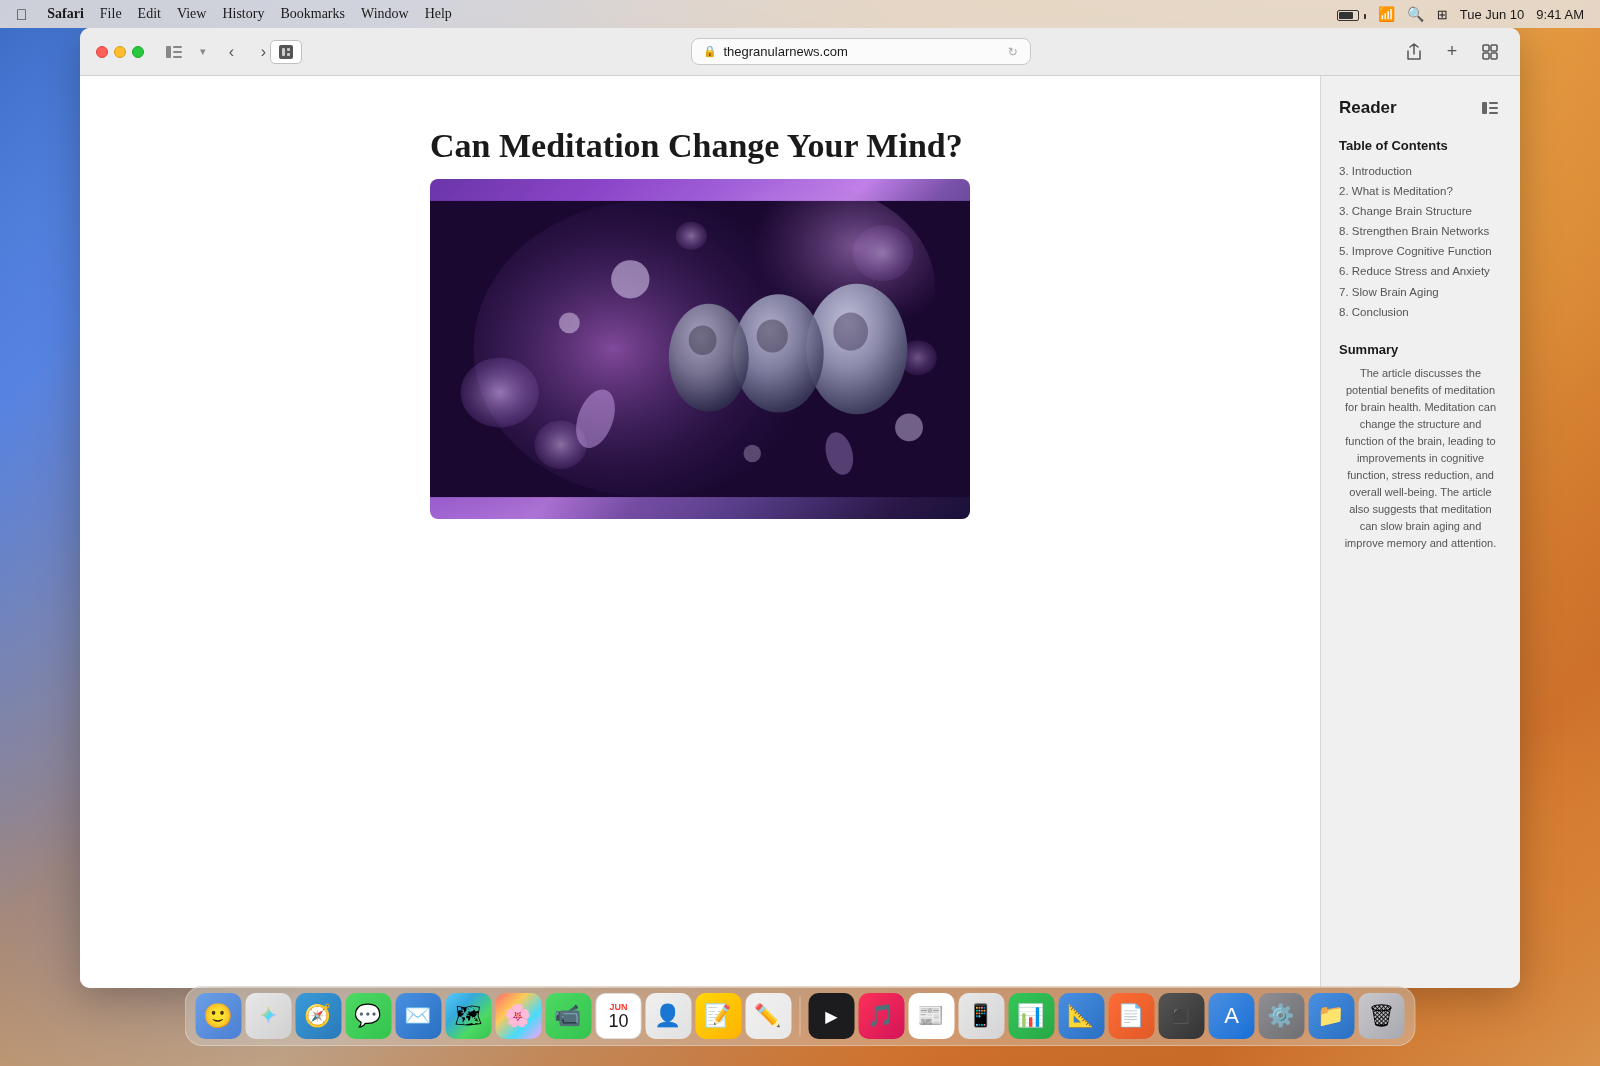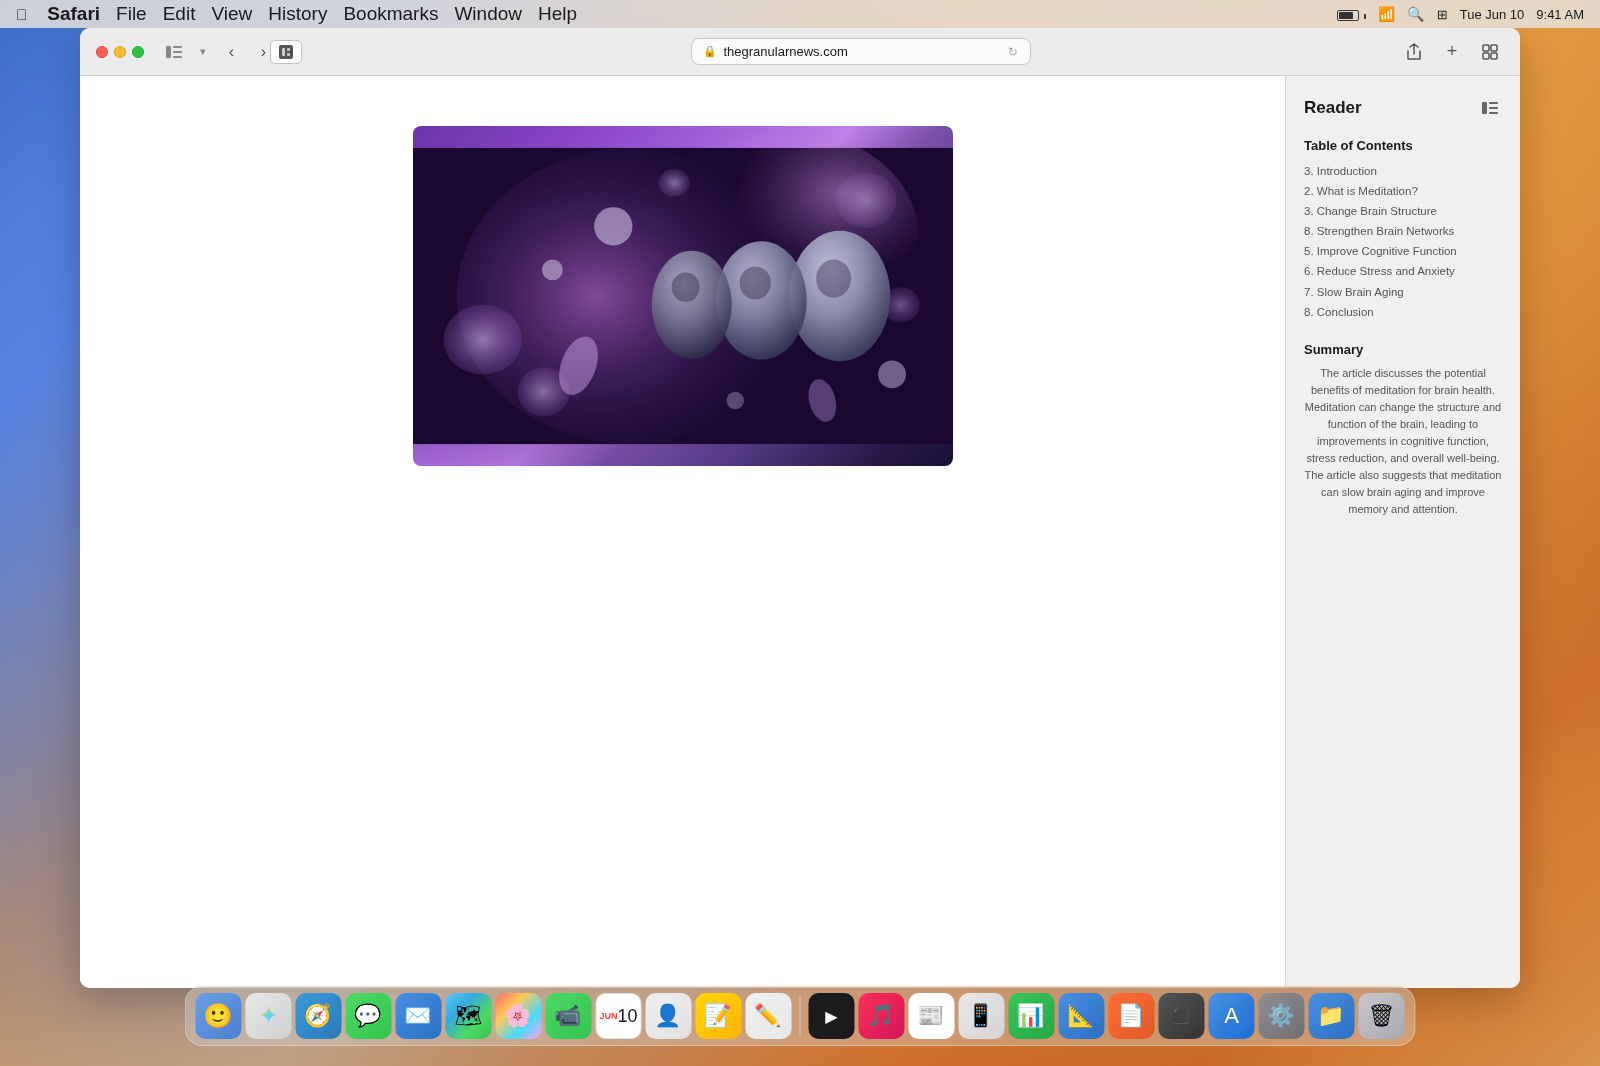--- a/index.html
+++ b/index.html
@@ -58,23 +58,24 @@
     .menubar-left {
       display: flex;
       align-items: center;
       gap: 16px;
     }
     .apple-logo {
       font-size: 15px;
       margin-right: 4px;
     }
     .menubar-item {
-      font-size: 19px;
+      font-size: 14px;
       font-weight: 400;
       cursor: default;
+      font-family: Liberation Serif, serif;
     }
     .menubar-item.bold {
       font-weight: 600;
     }
     .menubar-right {
       margin-left: auto;
       display: flex;
       align-items: center;
       gap: 12px;
       font-size: 13px;
@@ -343,21 +344,21 @@
 
     .article-body {
       font-size: 17px;
       line-height: 1.6;
       color: #2a2a2a;
       font-family: 'Georgia', serif;
     }
 
     
     .reader-panel {
-      width: 235px;
+      width: 200px;
       background: #f0f0f0;
       border-left: 1px solid #d8d8d8;
       padding: 20px 18px;
       overflow-y: auto;
       flex-shrink: 0;
     }
     .reader-header {
       display: flex;
       align-items: center;
       justify-content: space-between;
@@ -487,21 +488,21 @@
   </div>
   <div class="dock-icon dock-maps">
     <span style="font-size:22px;">🗺</span>
   </div>
   <div class="dock-icon dock-photos">
     <span style="font-size:22px;">🌸</span>
   </div>
   <div class="dock-icon dock-facetime">
     <span style="font-size:22px;color:#fff;">📹</span>
   </div>
-  <div class="dock-icon dock-calendar" style="flex-direction:row;gap:0;">
+  <div class="dock-icon dock-calendar" style="flex-direction:column;gap:0;">
     <span style="font-size:9px;color:#ff3b30;font-weight:700;text-transform:uppercase;">JUN</span>
     <span style="font-size:18px;color:#1a1a1a;font-weight:300;line-height:1;">10</span>
   </div>
   <div class="dock-icon dock-contacts">
     <span style="font-size:22px;">👤</span>
   </div>
   <div class="dock-icon dock-notes">
     <span style="font-size:22px;">📝</span>
   </div>
   <div class="dock-icon dock-freeform">
@@ -598,20 +599,21 @@
           <rect x="9" y="9" width="6" height="6" rx="1" stroke="#555" stroke-width="1.5"></rect>
         </svg>
       </button>
     </div>
   </div>
 
   <div class="safari-content">
 
     <div class="article-area">
       <div class="article-container">
+        <h1 class="article-title">Can Meditation Change Your Mind?</h1>
 
         <div class="article-image">
           <div class="article-image-overlay"></div>
 
           <svg style="position:absolute;inset:0;width:100%;height:100%;" viewBox="0 0 620 340" xmlns="http://www.w3.org/2000/svg">
 
             <defs>
               <radialGradient id="bg1" cx="40%" cy="50%" r="60%">
                 <stop offset="0%" stop-color="#9b59b6" stop-opacity="0.8"></stop>
                 <stop offset="100%" stop-color="#2c1654" stop-opacity="0"></stop>

